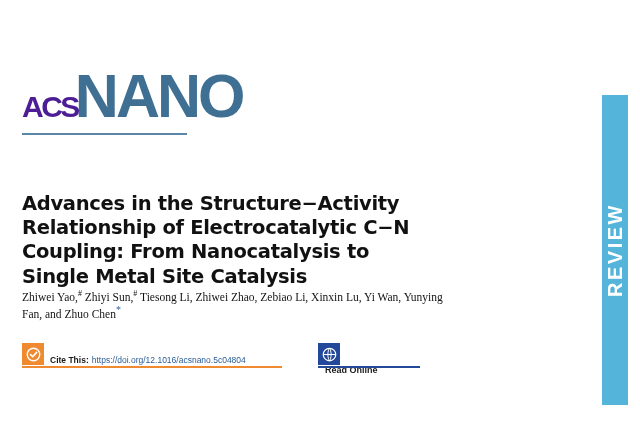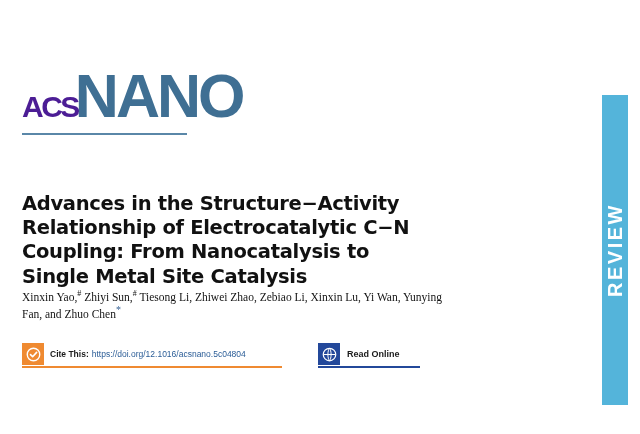--- a/index.html
+++ b/index.html
@@ -135,21 +135,21 @@
     top: 343px;
     width: 560px;
     height: 30px;
   }
 
   .cite-block {
     position: absolute;
     left: 0;
     top: 0;
     display: flex;
-    align-items: center;
+    align-items: flex-end;
     height: 22px;
   }
   .cite-icon-box {
     width: 22px;
     height: 22px;
     background: #ef8a31;
     display: flex;
     align-items: center;
     justify-content: center;
     flex: 0 0 auto;
@@ -180,20 +180,21 @@
     background: #ef8a31;
   }
 
   .read-block {
     position: absolute;
     left: 296px;
     top: 0;
     display: flex;
     align-items: stretch;
     height: 22px;
+    flex-direction: column;
   }
   .read-icon-box {
     width: 22px;
     height: 22px;
     background: #23489a;
     display: flex;
     align-items: center;
     justify-content: center;
     flex: 0 0 auto;
   }
@@ -229,21 +230,21 @@
   <div class="masthead">
     <div class="logo">
       <span class="logo-acs">ACS</span><span class="logo-nano">NANO</span>
     </div>
     <div class="masthead-rule"></div>
   </div>
 
   <h1 class="article-title">Advances in the Structure−Activity Relationship of Electrocatalytic C−N Coupling: From Nanocatalysis to Single Metal Site Catalysis</h1>
 
   <div class="authors">
-    <span>Xinxin Yao,</span><sup>#</sup><span> Zhiyi Sun,</span><sup>#</sup><span> Tiesong Li, Zhiwei Zhao, Zebiao Li, Xinxin Lu, Yi Wan, Yunying Fan,</span>
+    <span>Zhiwei Yao,</span><sup>#</sup><span> Zhiyi Sun,</span><sup>#</sup><span> Tiesong Li, Zhiwei Zhao, Zebiao Li, Xinxin Lu, Yi Wan, Yunying Fan,</span>
     <span>and Zhuo Chen</span><span class="star">*</span>
   </div>
 
   <div class="bottom-bar">
 
     <div class="cite-block">
       <div class="cite-icon-box">
         <svg width="15" height="15" viewBox="0 0 24 24">
           <circle cx="12" cy="12" r="10" fill="none" stroke="#ffffff" stroke-width="2.2"></circle>
           <path d="M7.2 12.3 L10.6 15.6 L17 8.6" fill="none" stroke="#ffffff" stroke-width="2.6" stroke-linecap="round" stroke-linejoin="round"></path>

